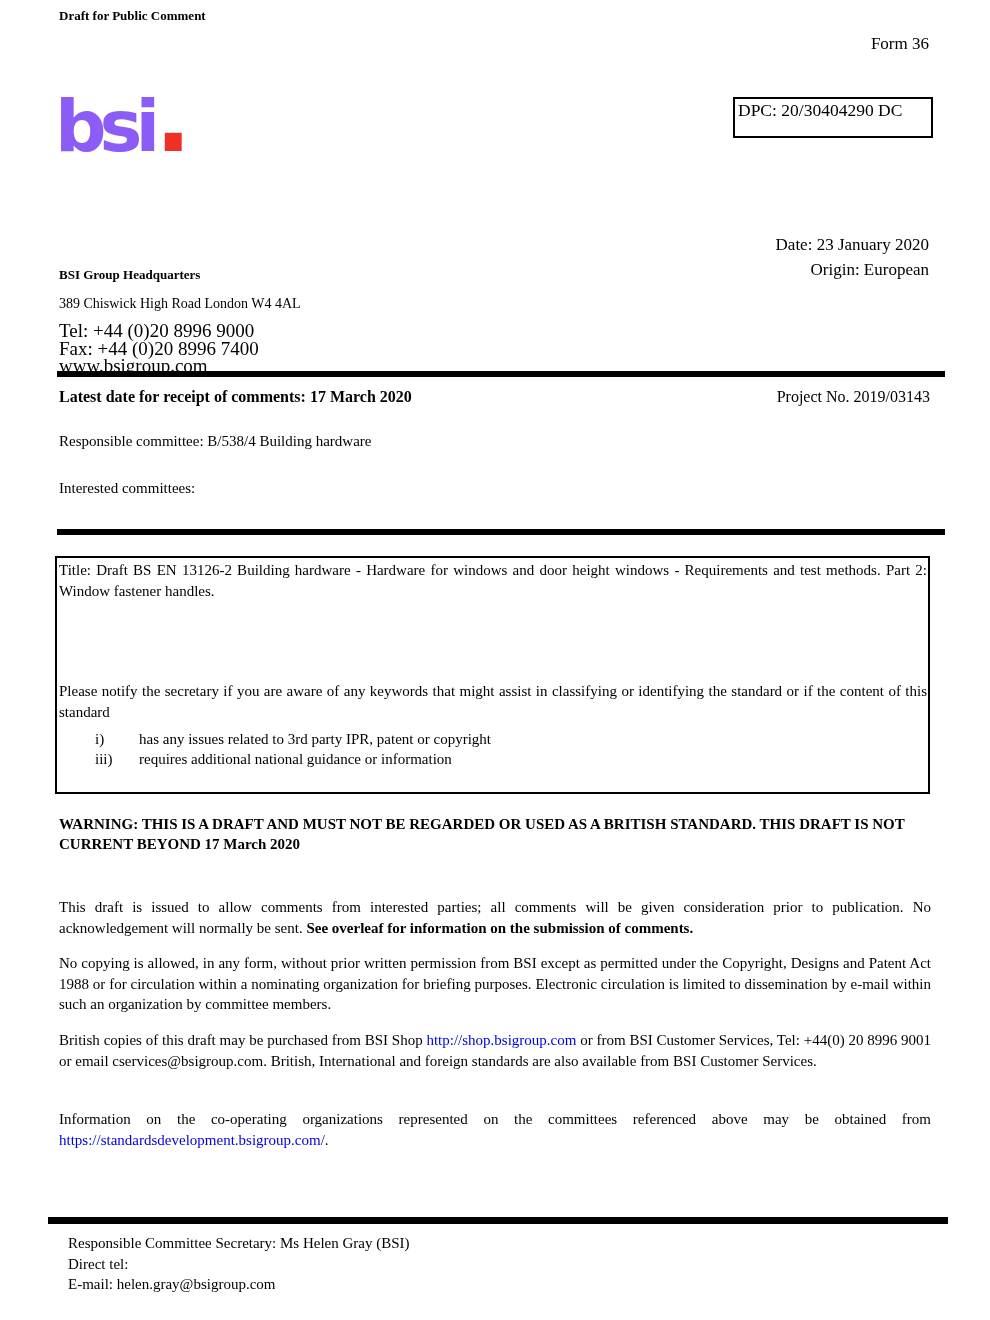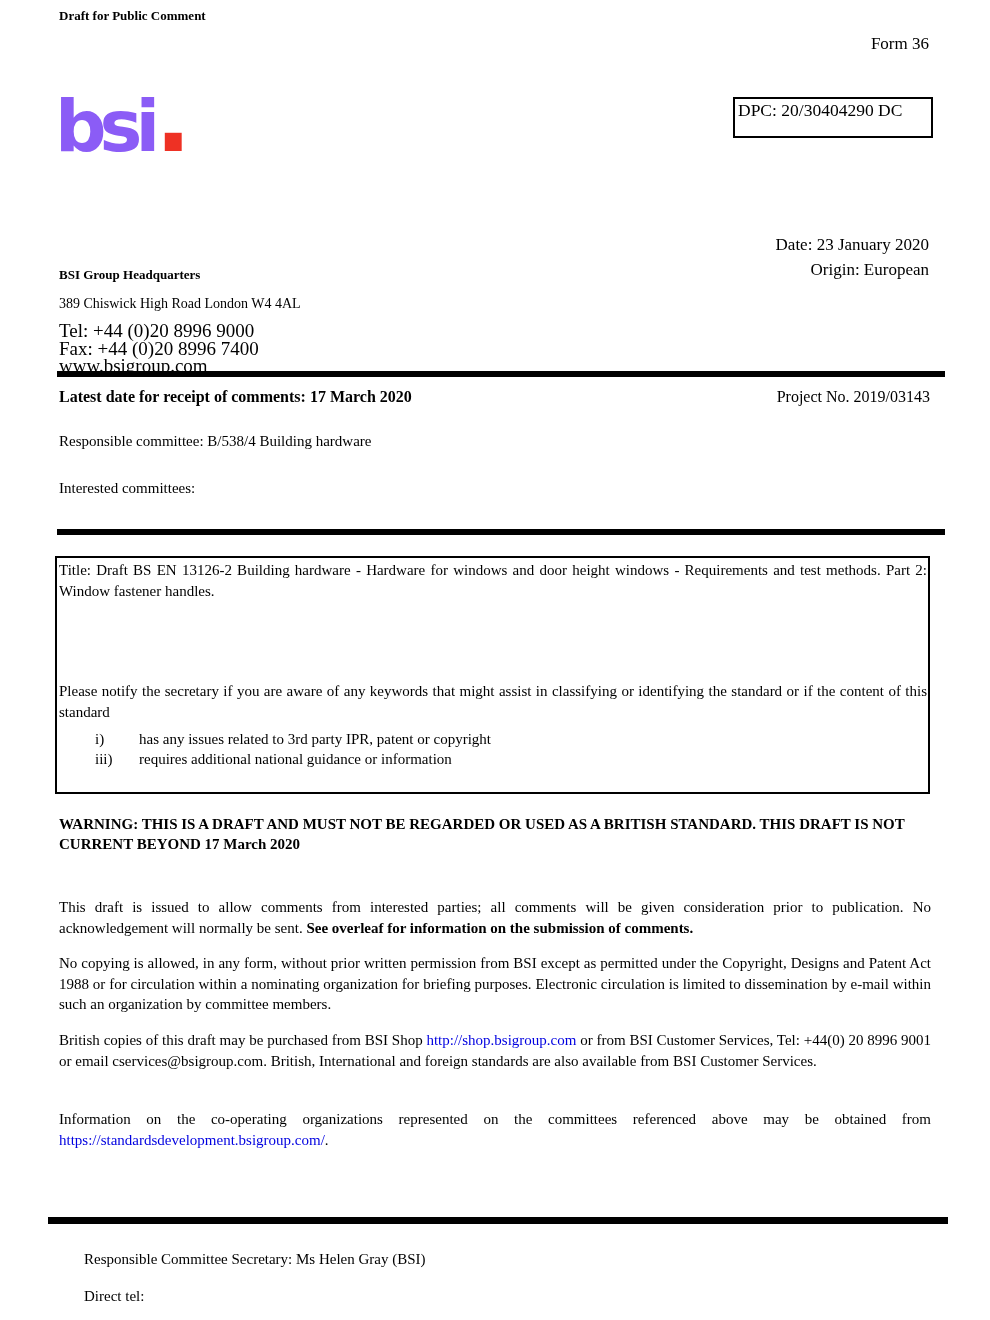--- a/index.html
+++ b/index.html
@@ -61,21 +61,21 @@
 
   .para{font-size:15px;line-height:20.5px;text-align:justify;}
   .para-issued{left:59px;top:882px;width:872px;}
   .para-copying{left:59px;top:938px;width:872px;}
   .para-further{left:59px;top:1015px;width:872px;}
   .para-info{left:59px;top:1094px;width:872px;}
 
   .link{color:var(--link_blue,#0000e0);text-decoration:none;cursor:pointer;}
 
   .footer{left:68px;top:1233px;font-size:15px;line-height:20.5px;}
-  .footer p{margin:16px;}
+  .footer p{margin:0;}
 </style>
 </head>
 <body>
 
 <div class="page">
 
   <div class="abs draft-label">Draft for Public Comment</div>
   <div class="abs form-label">Form 36</div>
 
   <div class="abs dpc-box">

